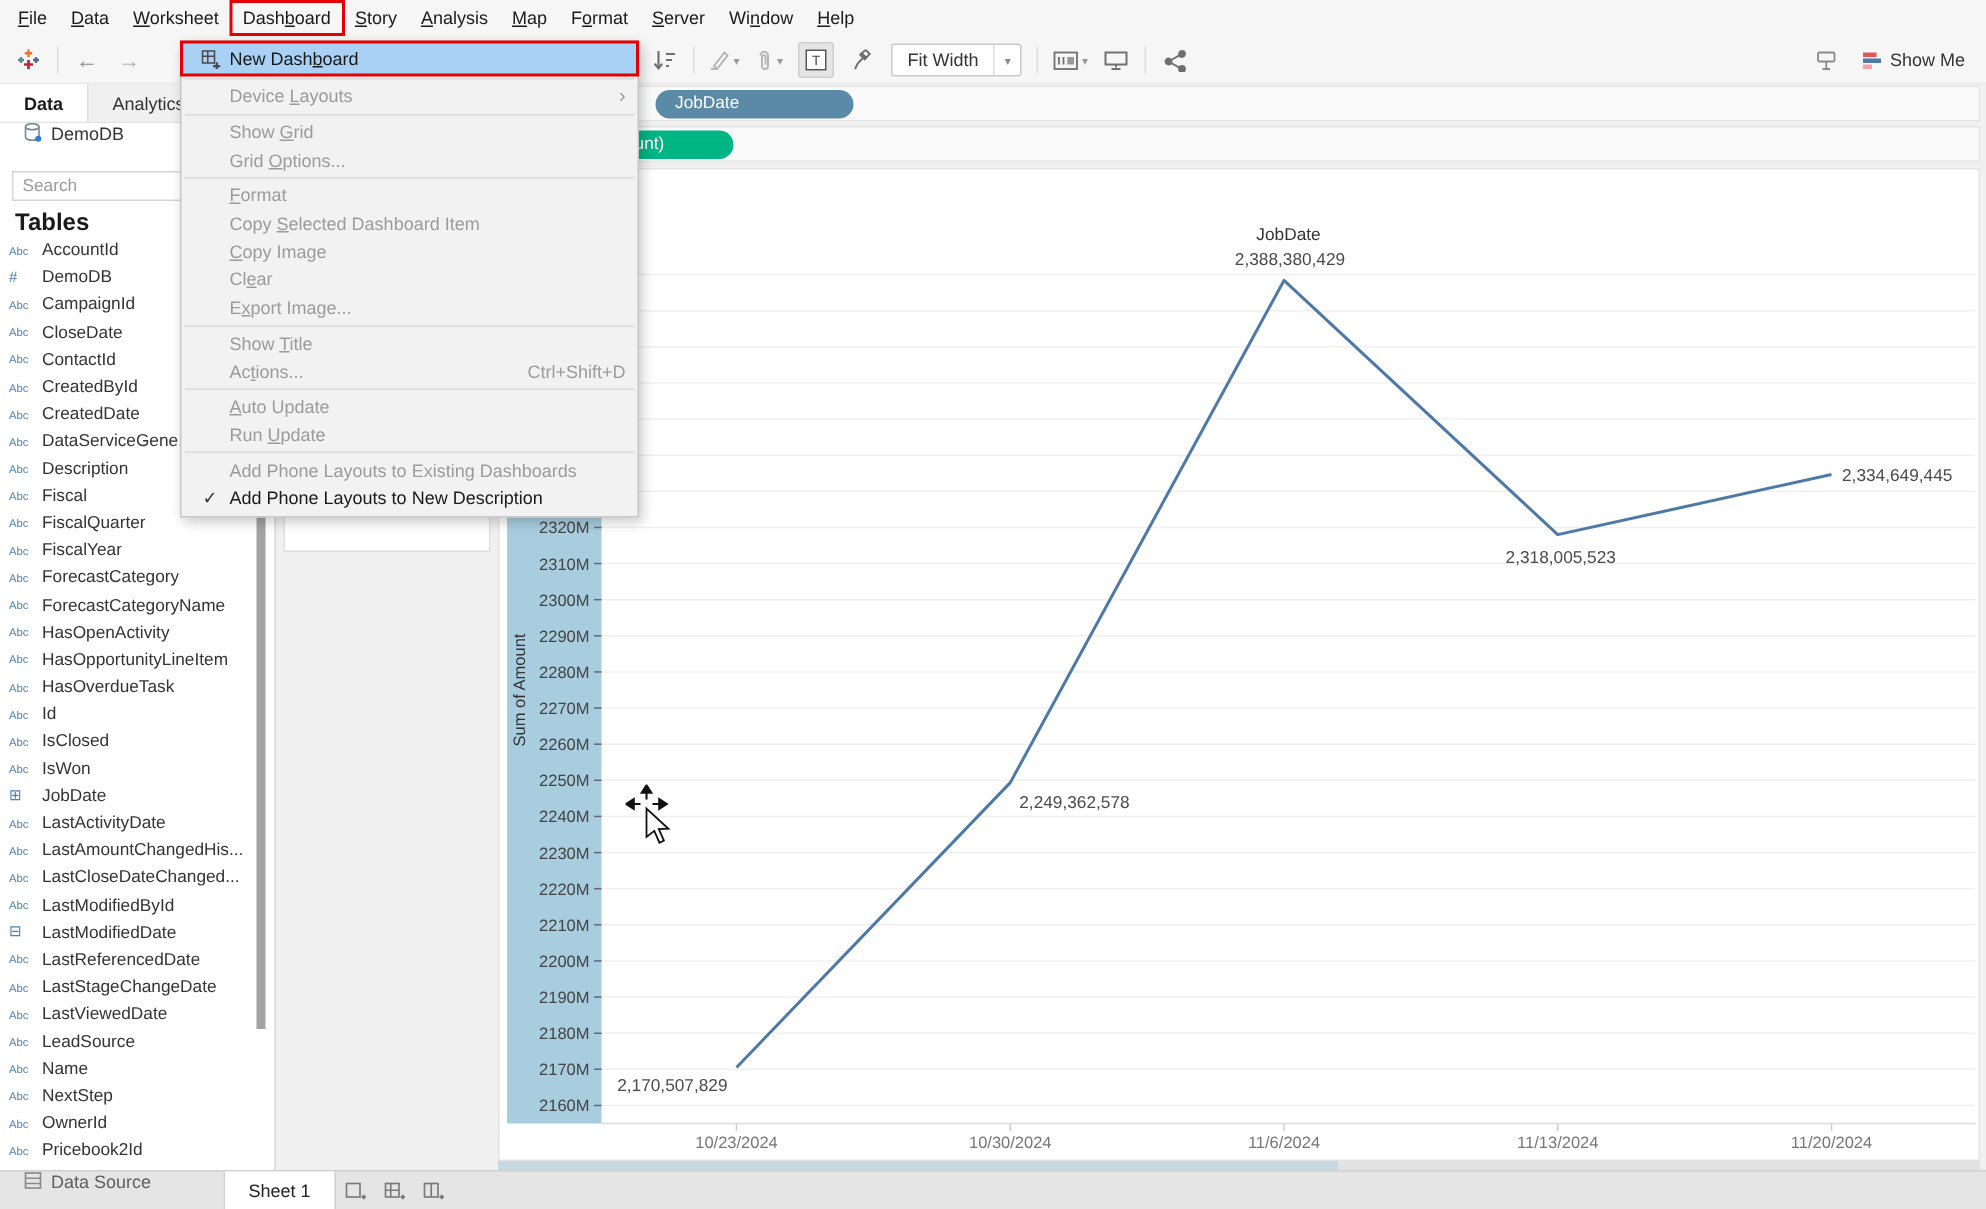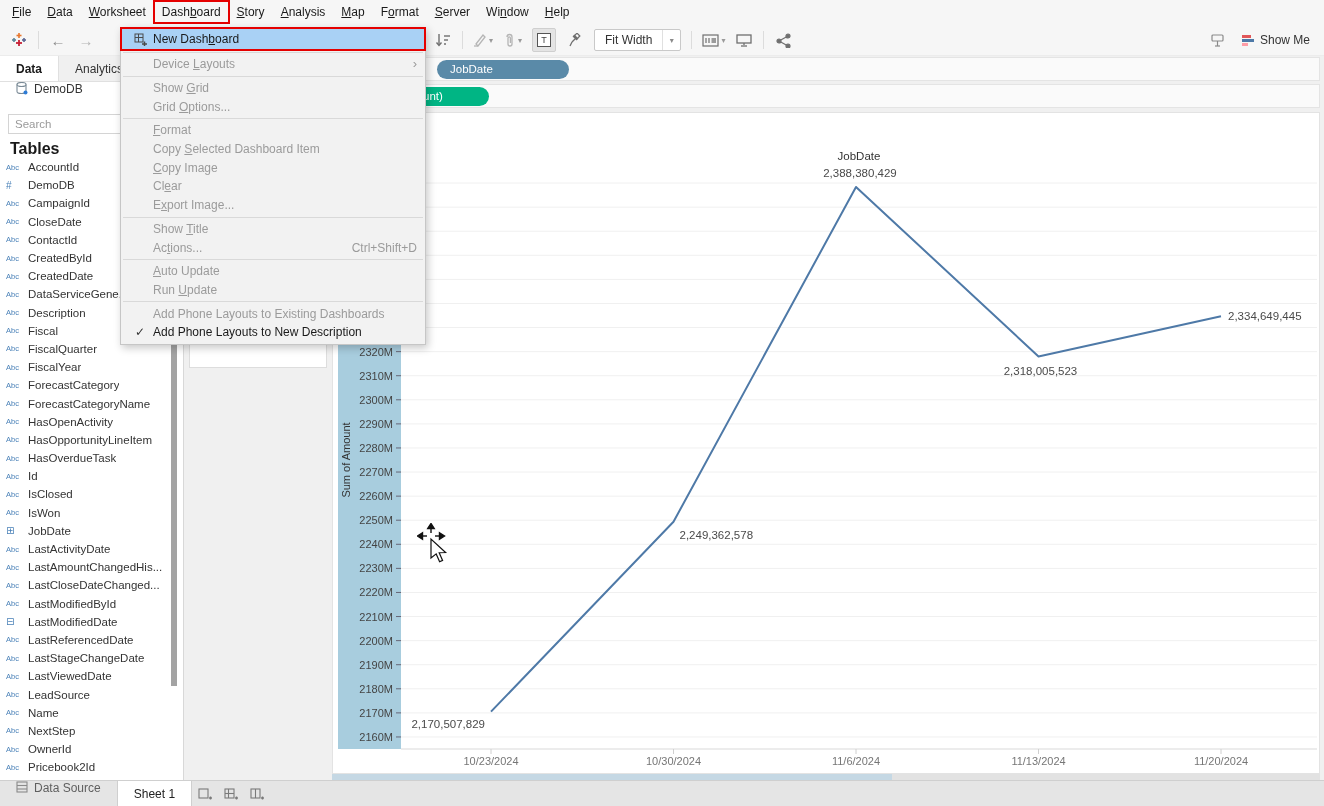--- a/index.html
+++ b/index.html
@@ -77,21 +77,21 @@
   .menu-row.highlighted{background:var(--menu-hl);outline:2px solid var(--accent-red);outline-offset:-1px;height:22px;}
   .menu-gutter{width:26px;flex:0 0 26px;display:flex;align-items:center;justify-content:center;color:#333;}
   .menu-label{flex:1;}
   .menu-shortcut{margin-left:20px;color:#9b9b9b;}
   .menu-sub{color:#9b9b9b;font-size:13px;line-height:10px;}
   .menu-sep{border-top:1px solid #d9d9d9;margin:2px 2px;}
 
   
   #bottombar{position:absolute;left:0;bottom:0;width:100%;height:26px;background:#e5e5e5;border-top:1px solid #cfcfcf;display:flex;align-items:stretch;}
   #ds-item{display:flex;gap:6px;padding:0 16px;color:#5f5f5f;}
-  #sheet-tab{display:flex;align-items:center;padding:0 16px;background:#fff;border-left:1px solid #cfcfcf;border-right:1px solid #cfcfcf;color:#222;}
+  #sheet-tab{display:flex;align-items:center;padding:0 16px;background:#fff;border-left:1px solid #cfcfcf;border-right:1px solid #cfcfcf;color:#222;margin-left:32px;}
   .bb-ic{display:flex;align-items:center;justify-content:center;width:26px;color:#6f6f6f;}
 
   #cursor{position:absolute;left:417px;top:523px;z-index:300;}
 </style>
 </head>
 <body>
 
 <div id="app">
 
   <div id="menubar">

